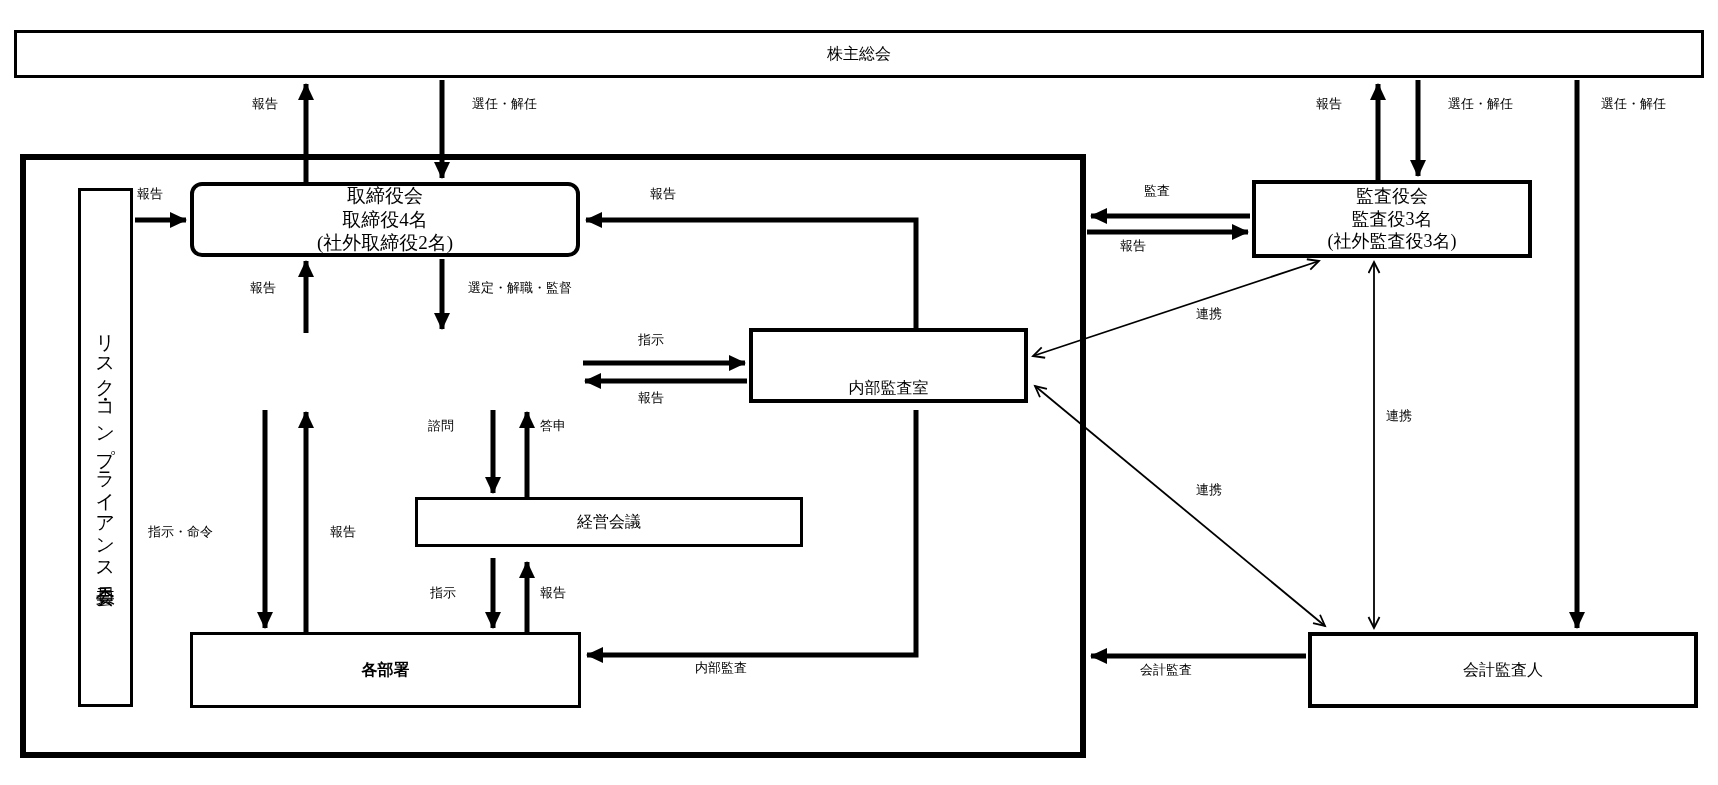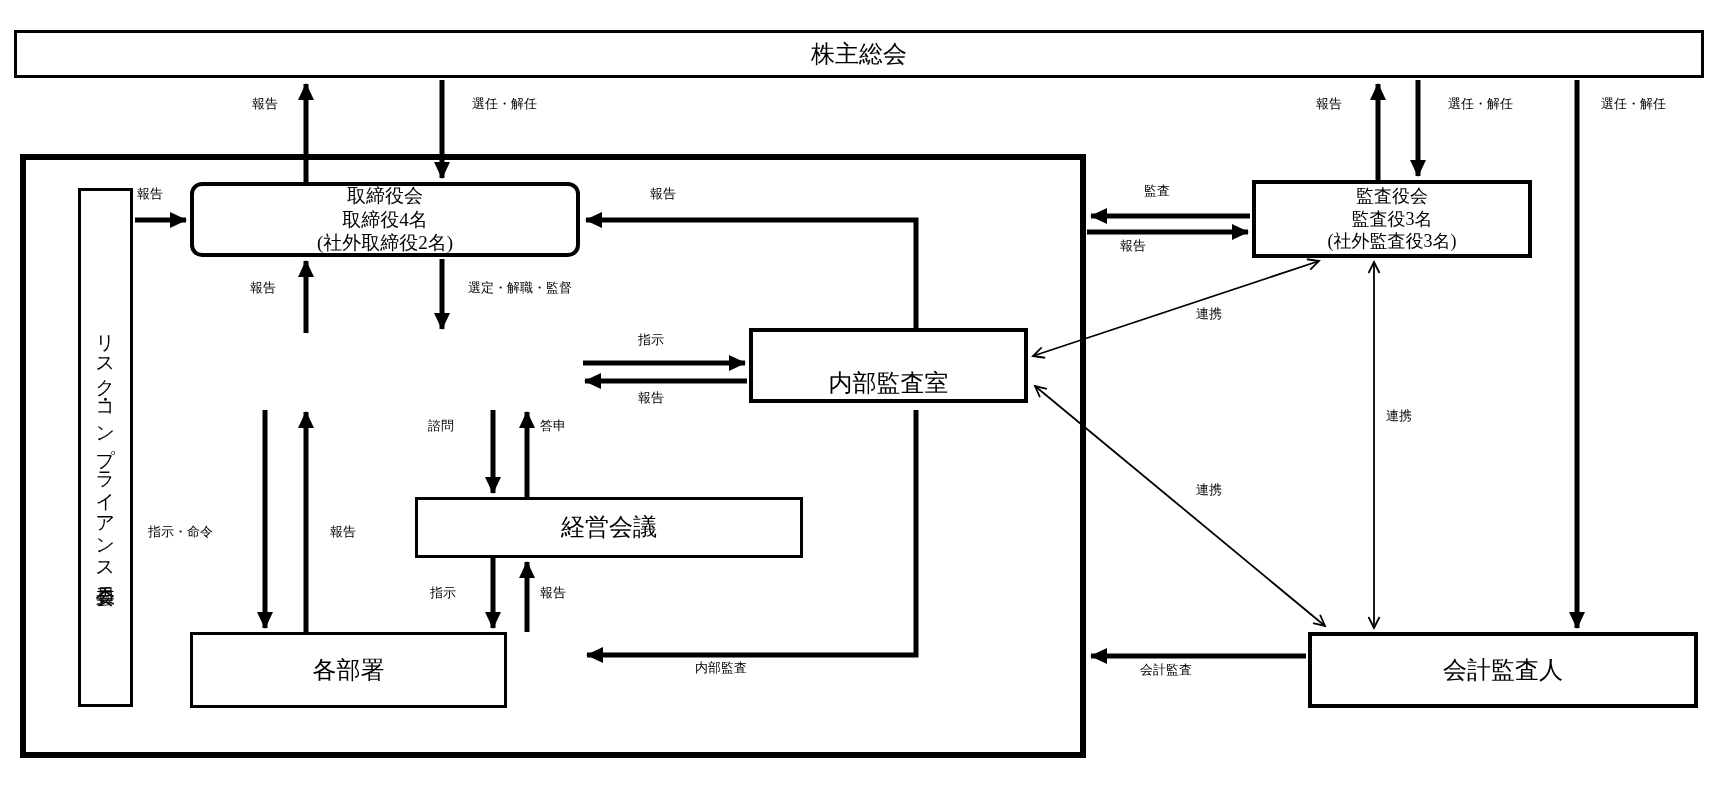--- a/index.html
+++ b/index.html
@@ -11,21 +11,21 @@
     color:#000;
     overflow:hidden;
   }
   #wires{position:absolute;left:0;top:0;width:1718px;height:785px;}
   .node{
     position:absolute;
     background:#fff;
     border:4px solid #000;
     display:flex;align-items:center;justify-content:center;
     text-align:center;
-    font-size:24px;
+    font-size:16px;
     line-height:1.35;
     white-space:pre-line;
     box-sizing:border-box;
   }
   .node.thin{border-width:3px;}
   .outer-box{
     position:absolute;
     border:6px solid #000;
     box-sizing:border-box;
     background:transparent;
@@ -128,25 +128,25 @@
     <span>取締役会
 取締役4名
 (社外取締役2名)</span>
   </div>
 
 
   <div class="node" style="left:749px;top:328px;width:279px;height:75px;align-items:flex-end;">
     <span>内部監査室</span>
   </div>
 
-  <div class="node thin" style="left:415px;top:497px;width:388px;height:61px;">
+  <div class="node thin" style="left:415px;top:497px;width:388px;height:50px;">
     <span>経営会議</span>
   </div>
 
-  <div class="node thin" style="left:190px;top:632px;width:317px;height:76px;">
+  <div class="node thin" style="left:190px;top:632px;width:391px;height:76px;font-weight:bold;">
     <span>各部署</span>
   </div>
 
   <div class="node" style="left:1252px;top:180px;width:280px;height:78px;font-size:18px;line-height:1.25;">
     <span>監査役会
 監査役3名
 (社外監査役3名)</span>
   </div>
 
   <div class="node" style="left:1308px;top:632px;width:390px;height:76px;">

